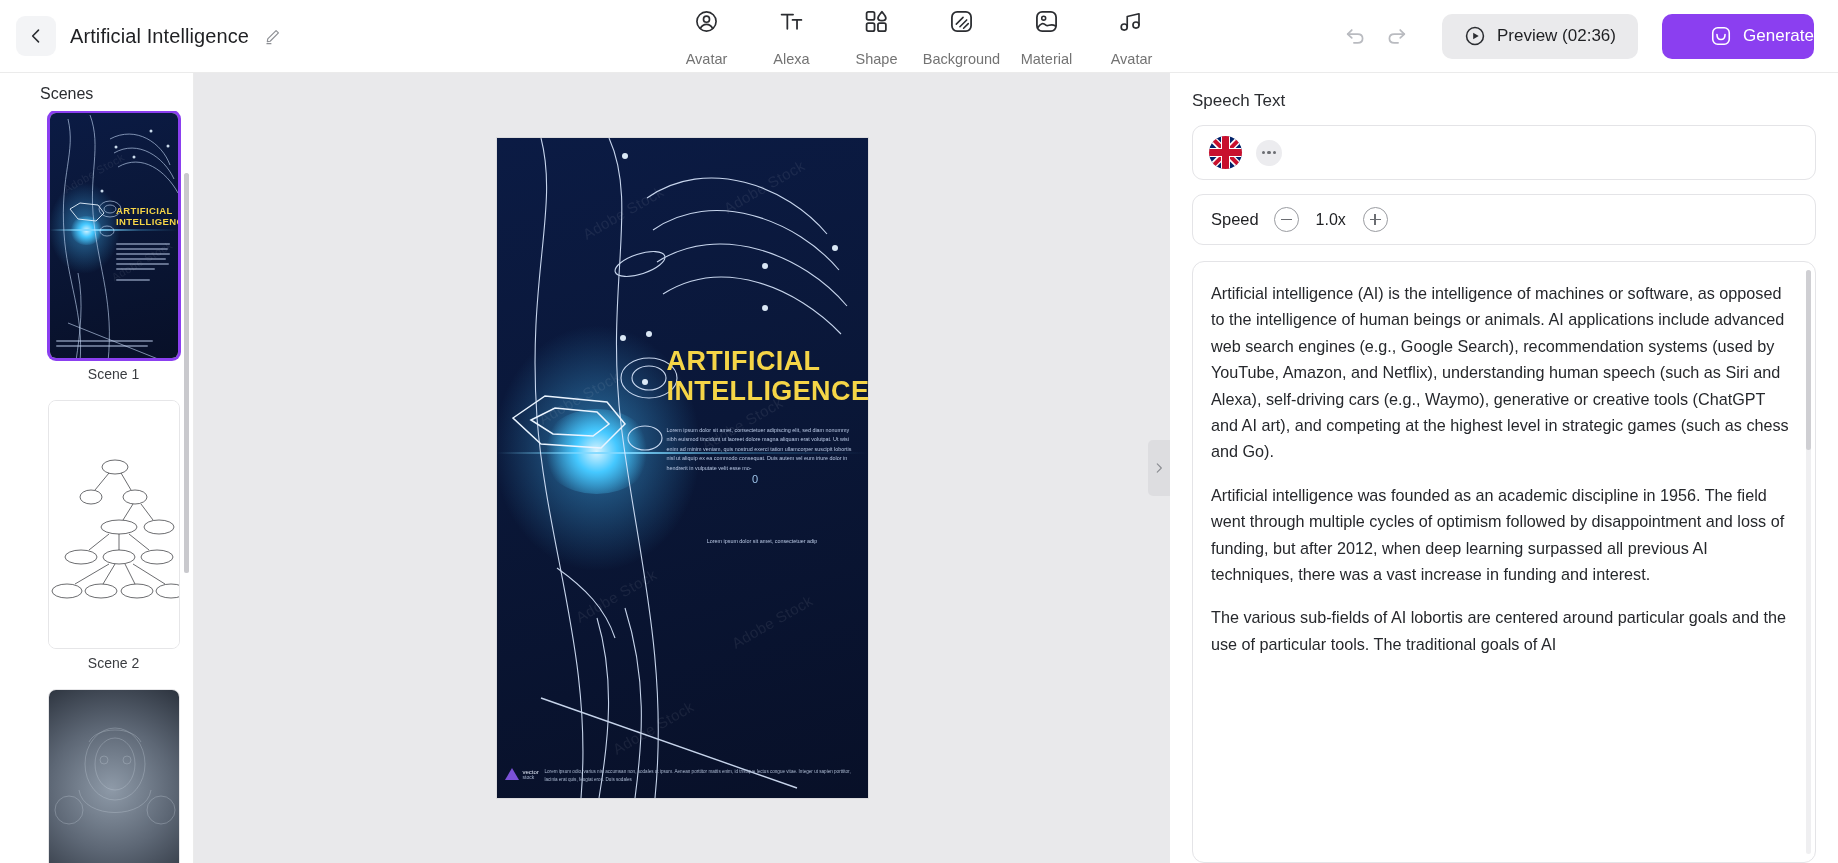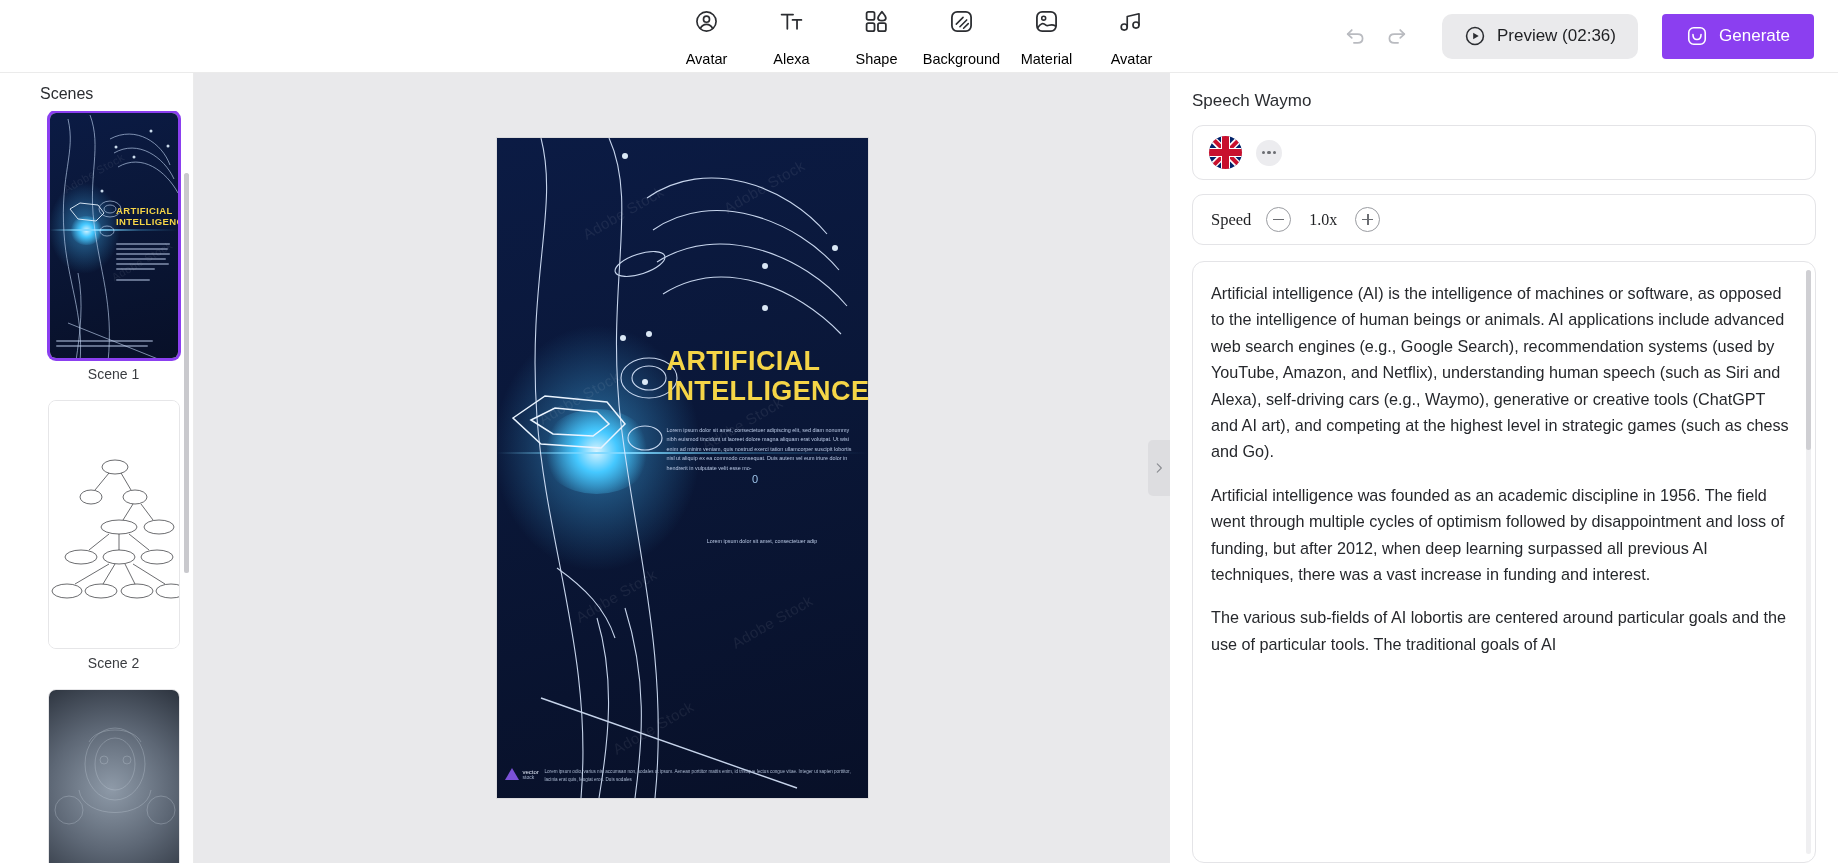--- a/index.html
+++ b/index.html
@@ -28,36 +28,36 @@
 
   .tb-center {
     position: absolute; left: 50%; transform: translateX(-50%);
     display: flex; align-items: flex-start; gap: 0;
   }
   .tool {
     width: 85px; display: flex; flex-direction: column; align-items: center;
     gap: 4px; cursor: pointer; padding-top: 2px;
   }
   .tool .ti { height: 27px; display: flex; align-items: center; justify-content: center; }
-  .tool .tl { font-size: 14.5px; color: #000000; margin-top: 12px; }
+  .tool .tl { font-size: 14.5px; color: #737373; margin-top: 12px; }
 
   .tb-right {
     margin-left: auto; display: flex; align-items: center; gap: 0; padding-right: 24px;
   }
   .hist { display: flex; align-items: center; gap: 16px; margin-right: 32px; }
   .hist span { cursor: pointer; display: flex; }
   .preview-btn {
     display: flex; align-items: center; gap: 11px;
     background: #eaeaec; border-radius: 10px;
     height: 45px; padding: 0 22px; cursor: pointer; margin-right: 24px;
   }
   .preview-btn .pl { font-size: 17px; color: #1f2023; }
   .generate-btn {
-    display: flex; align-items: center; justify-content: center; gap: 11px;
-    background: #8b3ff0; border-radius: 4px;
+    display: flex; align-items: center; justify-content: flex-end; gap: 11px;
+    background: #8b3ff0; border-radius: 10px;
     height: 45px; width: 152px; cursor: pointer;
   }
   .generate-btn .gl { font-size: 17px; color: #fff; }
 
   
   .body { flex: 1; display: flex; min-height: 0; margin-left: 28px; }
 
   
   .scenes {
     width: 166px; min-width: 166px; background: #fff;
@@ -178,21 +178,21 @@
   .more-btn {
     width: 26px; height: 26px; border-radius: 50%; background: #ececef;
     display: flex; align-items: center; justify-content: center;
     gap: 2.5px; cursor: pointer;
   }
   .more-btn i { width: 3.2px; height: 3.2px; border-radius: 50%; background: #6b6d72; display: block; }
 
   .ctrl-row { display: flex; gap: 18px; margin-top: 14px; }
   .speed-box {
     flex: 1; height: 51px; border: 1px solid #e4e4e7; border-radius: 11px;
-    display: flex; align-items: center; padding: 0 18px; gap: 15px; font-family: Liberation Serif, serif;
+    display: flex; align-items: center; padding: 0 18px; gap: 15px;
   }
   .speed-lbl { font-size: 16.5px; color: #1f2023; }
   .circ-btn {
     width: 25px; height: 25px; border-radius: 50%; border: 1.5px solid #9a9ca1;
     display: flex; align-items: center; justify-content: center; cursor: pointer;
     position: relative;
   }
   .circ-btn::before { content:""; position:absolute; width:11px; height:1.6px; background:#6b6d72; }
   .circ-btn.plus::after { content:""; position:absolute; width:1.6px; height:11px; background:#6b6d72; }
   .speed-val { font-size: 16px; color: #1f2023; min-width: 34px; text-align: center; }
@@ -223,20 +223,34 @@
     position: absolute; right: 4px; top: 8px; width: 5px; height: 180px;
     background: #cfcfd3; border-radius: 3px; cursor: pointer;
   }
 </style>
 </head>
 <body>
 
 <div class="app">
 
   <div class="topbar">
+    <div class="tb-left">
+      <div class="back-btn">
+        <svg width="20" height="20" viewBox="0 0 24 24" fill="none">
+          <path d="M15 5 L8 12 L15 19" stroke="#2b2d31" stroke-width="1.9" stroke-linecap="round" stroke-linejoin="round"></path>
+        </svg>
+      </div>
+      <div class="proj-title">Artificial Intelligence</div>
+      <div class="edit-icon">
+        <svg width="19" height="19" viewBox="0 0 24 24" fill="none">
+          <path d="M16.5 4.5 L19.5 7.5 L9 18 L5.5 18.5 L6 15 Z" stroke="#8e9095" stroke-width="1.5" stroke-linejoin="round"></path>
+          <path d="M5 21 H10" stroke="#8e9095" stroke-width="1.5" stroke-linecap="round"></path>
+        </svg>
+      </div>
+    </div>
 
     <div class="tb-center">
       <div class="tool">
         <span class="ti">
           <svg width="25" height="25" viewBox="0 0 24 24" fill="none">
             <circle cx="12" cy="12" r="9.2" stroke="#2b2d31" stroke-width="1.6"></circle>
             <circle cx="12" cy="9.8" r="2.9" stroke="#2b2d31" stroke-width="1.6"></circle>
             <path d="M6.2 18.6 C7.4 15.9 9.5 14.7 12 14.7 C14.5 14.7 16.6 15.9 17.8 18.6" stroke="#2b2d31" stroke-width="1.6" stroke-linecap="round"></path>
           </svg>
         </span>
@@ -521,21 +535,21 @@
       </div>
 
       <div class="panel-toggle">
         <svg width="14" height="14" viewBox="0 0 24 24" fill="none">
           <path d="M9 5 L16 12 L9 19" stroke="#8a8c91" stroke-width="1.9" stroke-linecap="round" stroke-linejoin="round"></path>
         </svg>
       </div>
     </div>
 
     <div class="right">
-      <div class="rp-title">Speech Waymo</div>
+      <div class="rp-title">Speech Text</div>
 
       <div class="voice-row">
         <span class="flag">
           <i class="d1"></i>
             <i class="d2"></i>
             <i class="r1"></i>
             <i class="r2"></i>
           <i class="cv"></i>
             <i class="ch"></i>
             <i class="cv2"></i>

